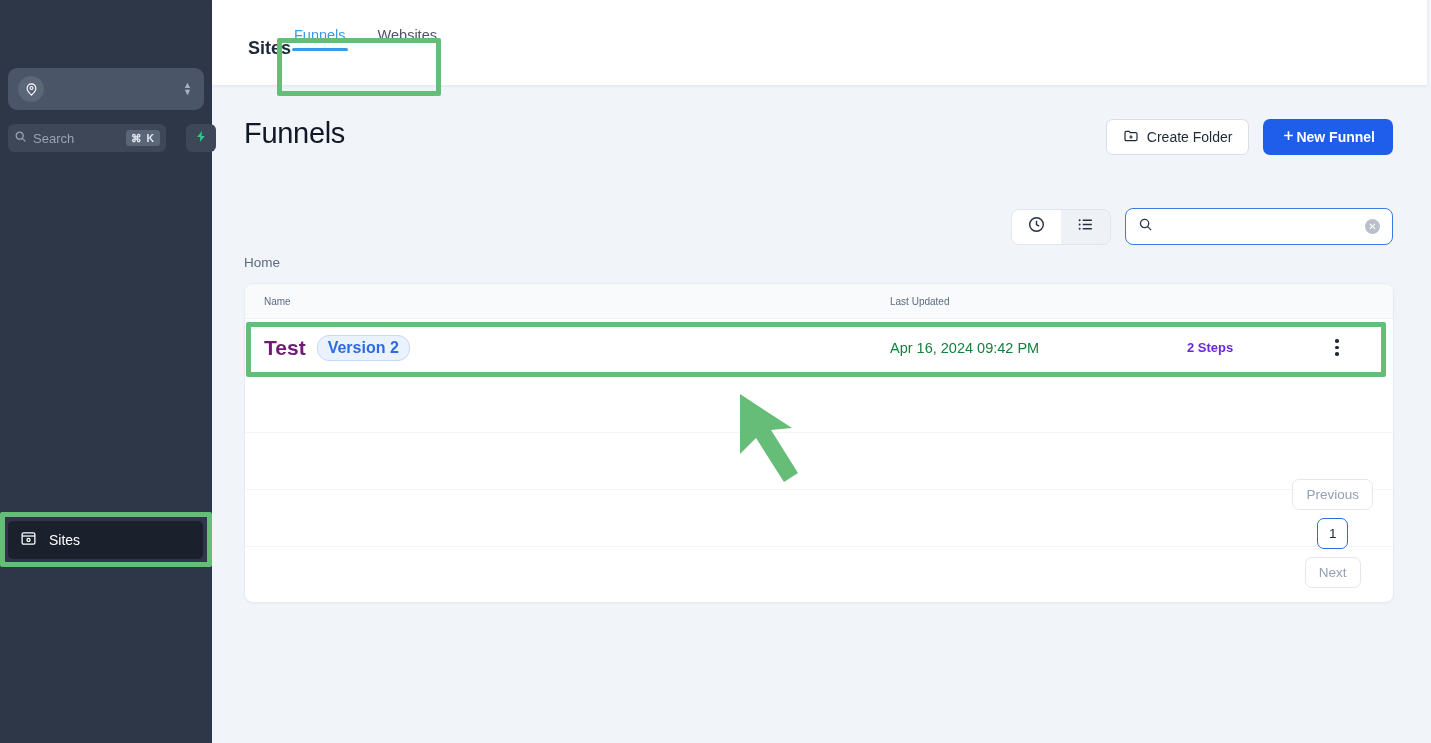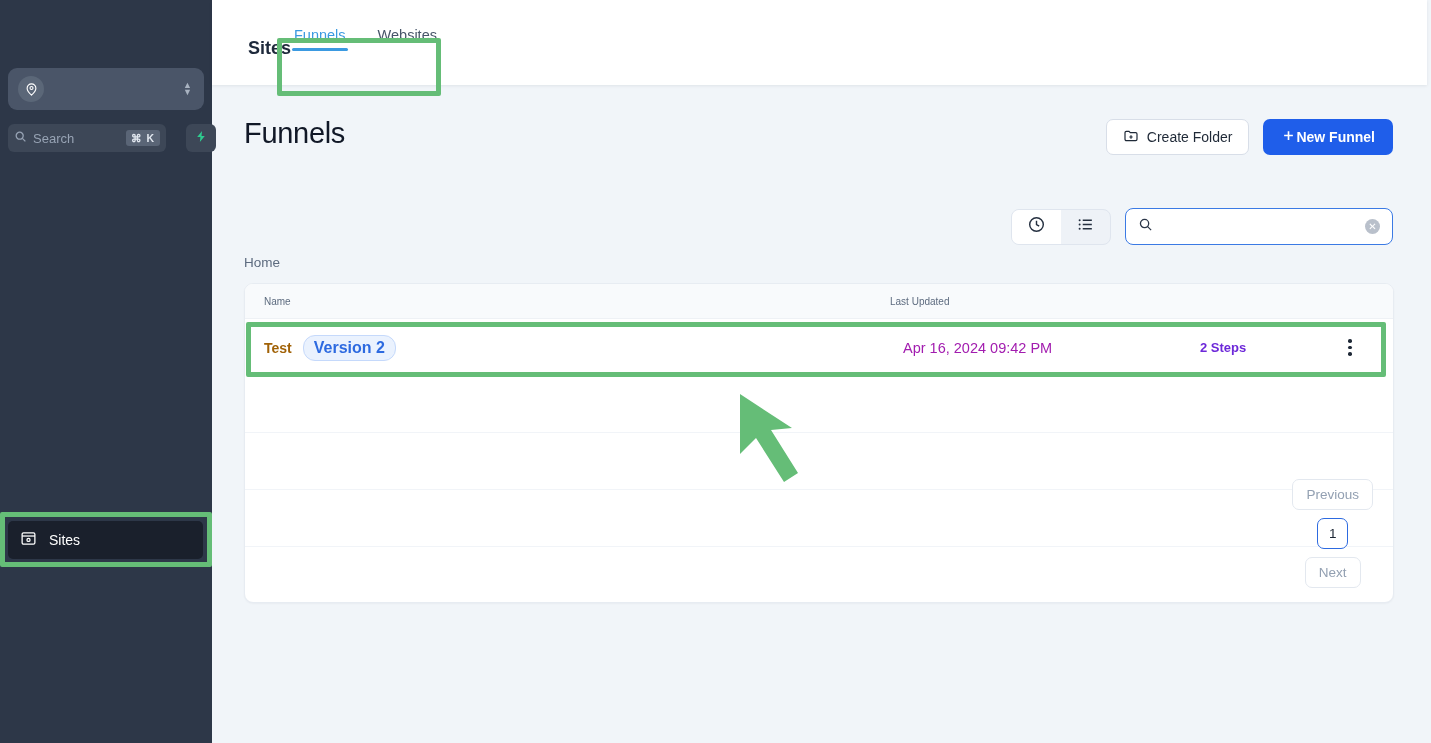--- a/index.html
+++ b/index.html
@@ -198,24 +198,24 @@
   .col-steps { width: 120px; }
 
   .trow {
     height: 57px;
     display: flex; align-items: center;
     border-bottom: 1px solid #f1f4f8;
     background: #ffffff;
   }
   .trow.first { border-bottom: none; }
   .cell-name  { width: 645px; padding-left: 19px; display: flex; align-items: center; gap: 11px; }
-  .cell-date  { width: 297px; font-size: 14.5px; color: #a21caf; margin-left: 13px; }
+  .cell-date  { width: 297px; font-size: 14.5px; color: #15803d; }
   .cell-steps { width: 120px; font-size: 13px; font-weight: bold; color: #6d28d9; }
   .cell-menu  { flex: 1; display: flex; justify-content: flex-start; padding-left: 28px; }
-  .row-name { font-size: 14px; font-weight: bold; color: #a16207; }
+  .row-name { font-size: 21px; font-weight: bold; color: #701a75; }
   .badge {
     font-size: 16px; color: #2d6ae0;
     background: #eaf2fe; border: 1px solid #c5d9fb;
     border-radius: 12px; padding: 3px 10px; font-weight: bold;
   }
   .kebab { display: flex; flex-direction: column; gap: 3px; }
   .kebab i { width: 3.5px; height: 3.5px; border-radius: 50%; background: #1f2937; display: block; }
 
   .hl-row {
     position: absolute; left: 246px; top: 322px;

